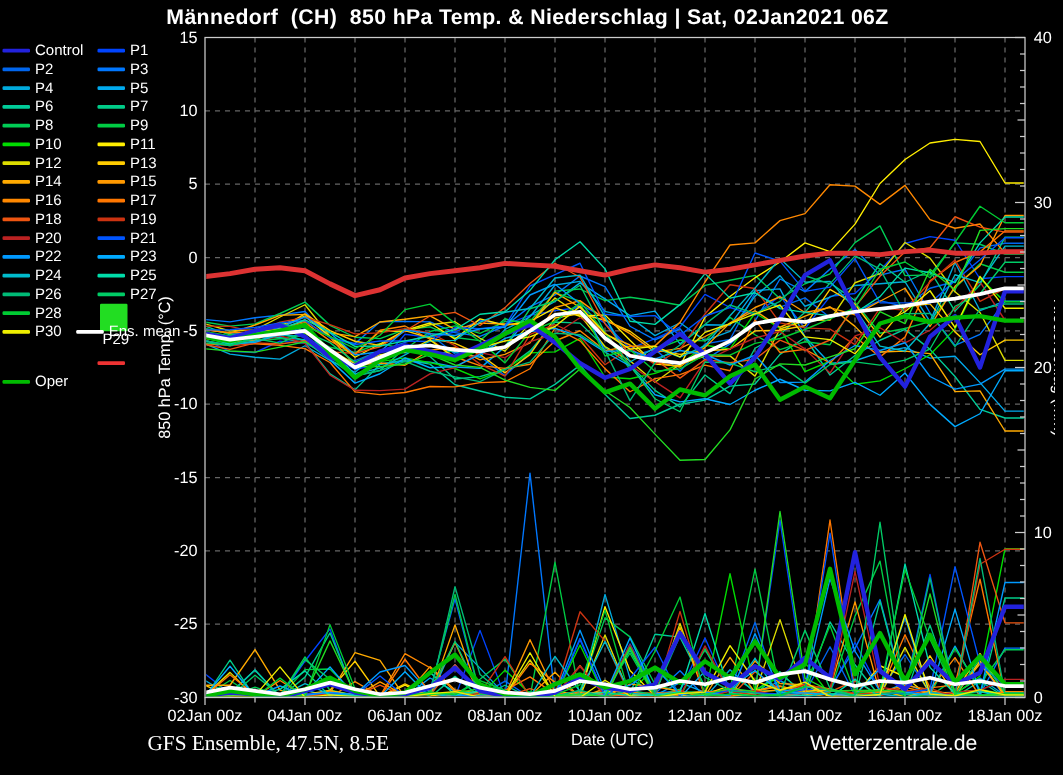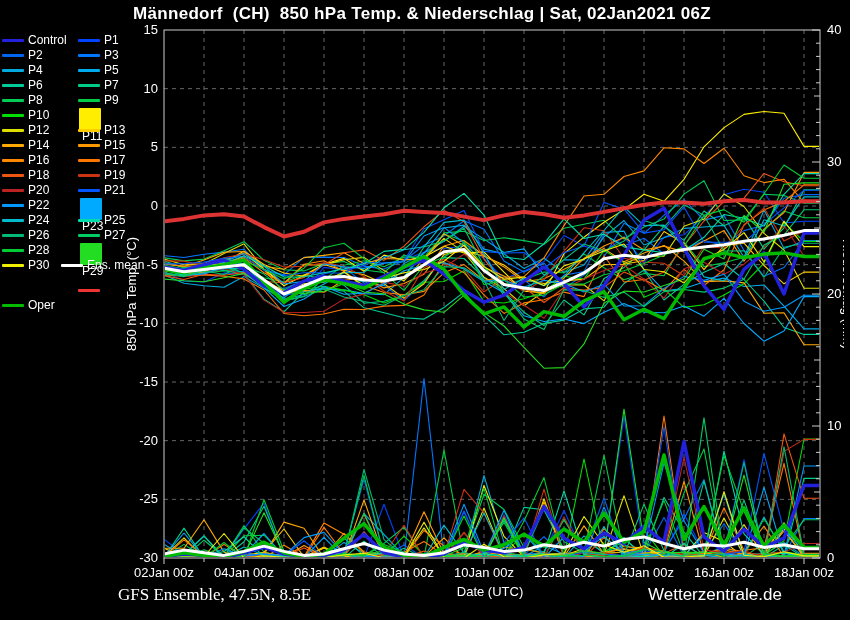--- a/index.html
+++ b/index.html
@@ -101,21 +101,21 @@
         <span class="ll">P5</span>
       </div>
       <div class="litem" style="left: 78px; top: 78px;">
         <span class="sw" style="background: rgb(0, 204, 136);"></span>
         <span class="ll">P7</span>
       </div>
       <div class="litem" style="left: 78px; top: 93px;">
         <span class="sw" style="background: rgb(0, 204, 68);"></span>
         <span class="ll">P9</span>
       </div>
-      <div class="litem" style="left: 78px; top: 108px; flex-direction: column;">
+      <div class="litem" style="left: 78px; top: 108px;">
         <span class="sw" style="background: rgb(255, 238, 0);"></span>
         <span class="ll">P11</span>
       </div>
       <div class="litem" style="left: 78px; top: 123px;">
         <span class="sw" style="background: rgb(255, 204, 0);"></span>
         <span class="ll">P13</span>
       </div>
       <div class="litem" style="left: 78px; top: 138px;">
         <span class="sw" style="background: rgb(255, 153, 0);"></span>
         <span class="ll">P15</span>
@@ -125,21 +125,21 @@
         <span class="ll">P17</span>
       </div>
       <div class="litem" style="left: 78px; top: 168px;">
         <span class="sw" style="background: rgb(204, 51, 17);"></span>
         <span class="ll">P19</span>
       </div>
       <div class="litem" style="left: 78px; top: 183px;">
         <span class="sw" style="background: rgb(0, 85, 255);"></span>
         <span class="ll">P21</span>
       </div>
-      <div class="litem" style="left: 78px; top: 198px; flex-direction: column;">
+      <div class="litem" style="left: 78px; top: 198px;">
         <span class="sw" style="background: rgb(0, 170, 255);"></span>
         <span class="ll">P23</span>
       </div>
       <div class="litem" style="left: 78px; top: 213px;">
         <span class="sw" style="background: rgb(0, 221, 170);"></span>
         <span class="ll">P25</span>
       </div>
       <div class="litem" style="left: 78px; top: 228px;">
         <span class="sw" style="background: rgb(0, 204, 102);"></span>
         <span class="ll">P27</span>

